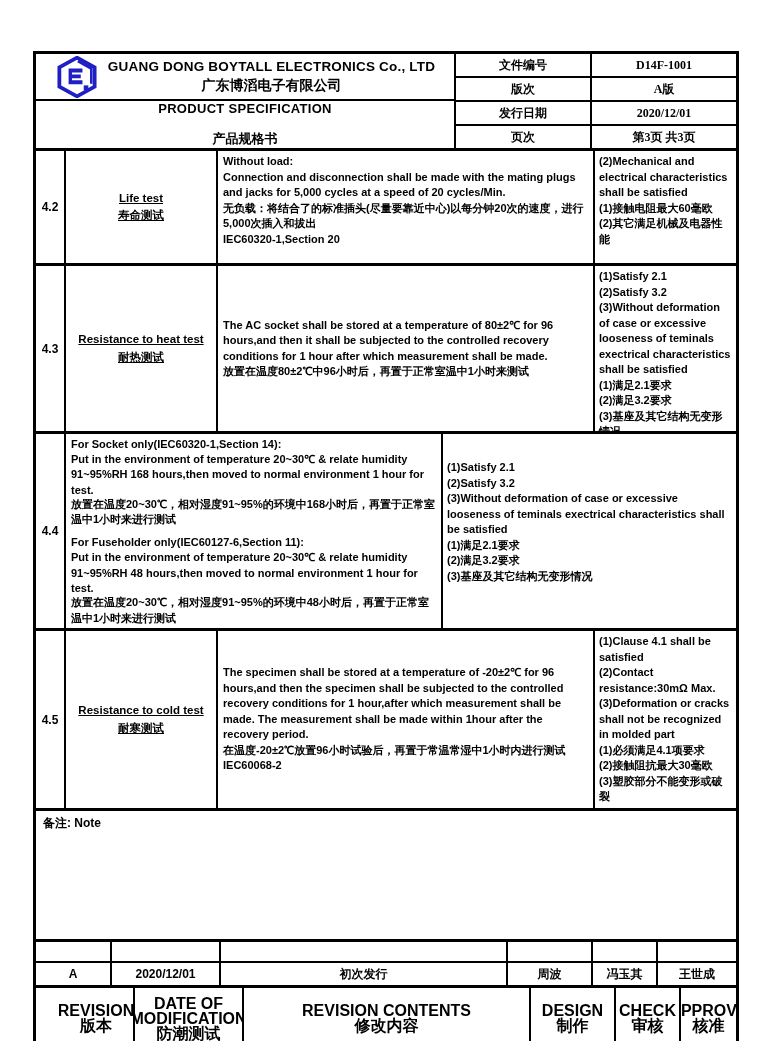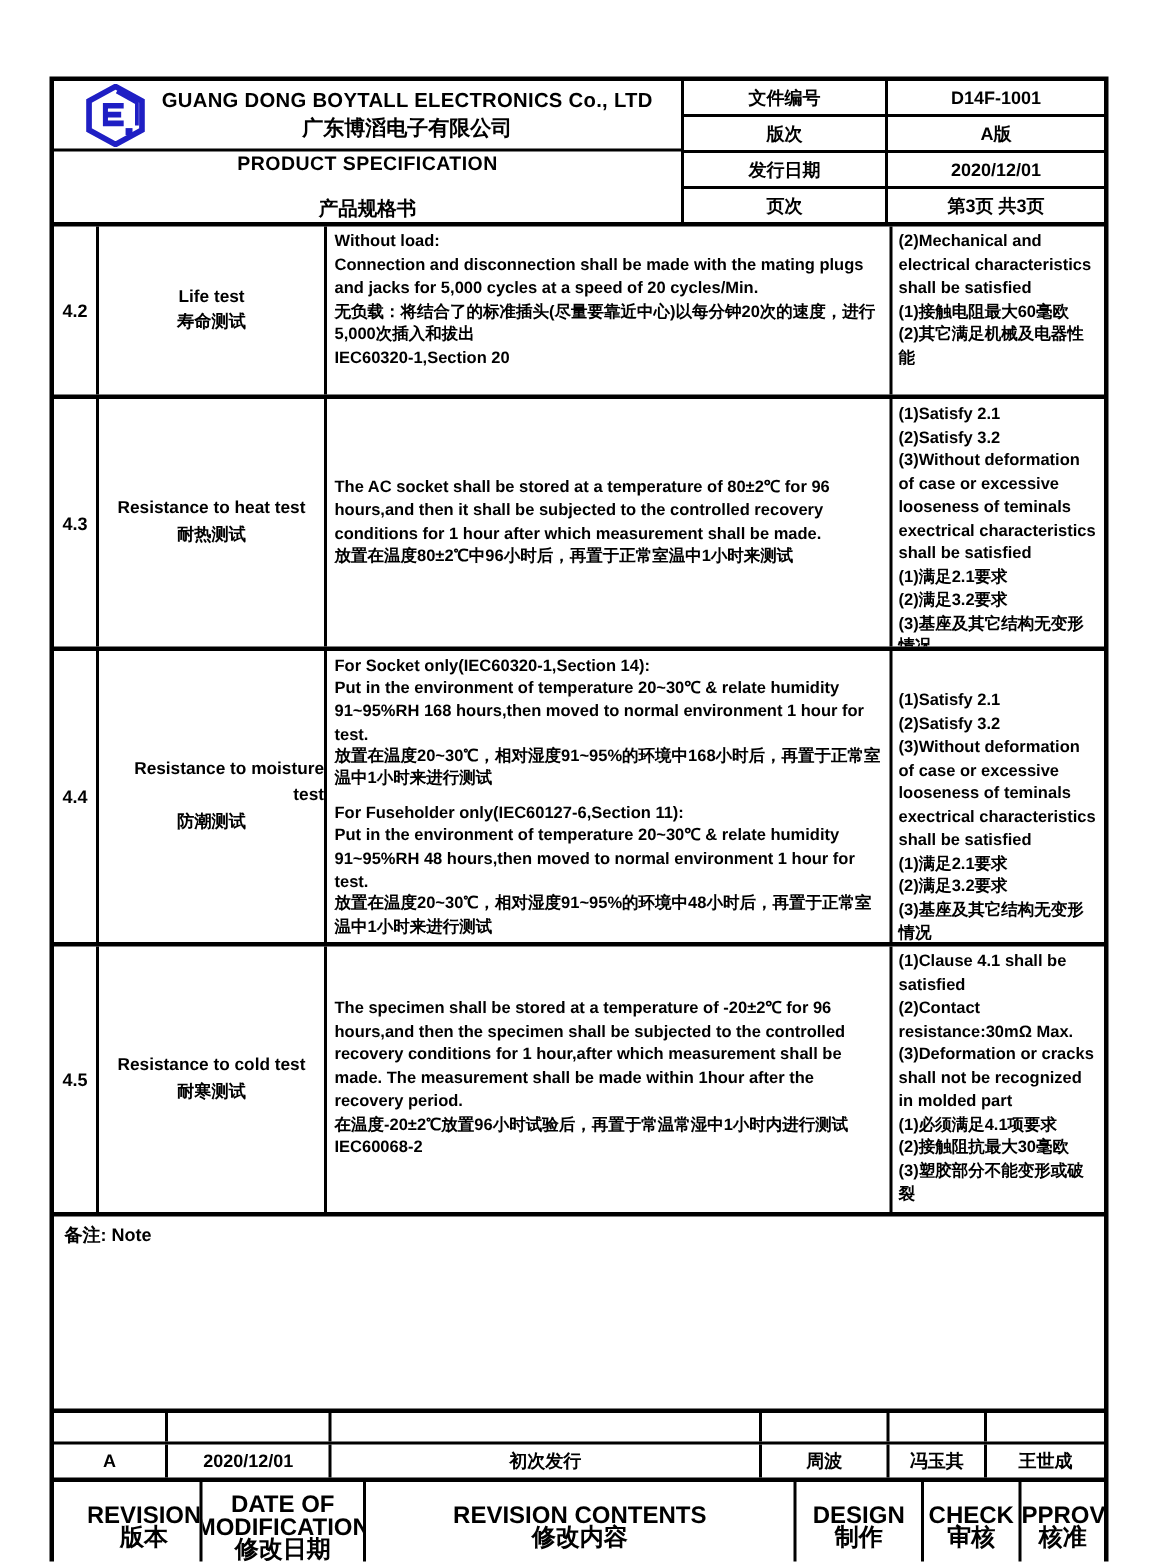--- a/index.html
+++ b/index.html
@@ -9,31 +9,31 @@
   .header{display:flex;height:94px;border-bottom:3px solid #000;}
   .header-left{width:420px;border-right:2px solid #000;display:flex;flex-direction:column;box-sizing:border-box;}
   .company-row{height:47px;border-bottom:2px solid #000;display:flex;align-items:center;justify-content:center;gap:9px;box-sizing:border-box;}
   .logo{width:44px;height:42px;flex:0 0 auto;}
   .company-names{text-align:center;line-height:1.35;}
   .company-en{font-size:13.5px;letter-spacing:.2px;}
   .company-cn{font-size:14px;}
   .spec-row{flex:1;display:flex;flex-direction:column;align-items:center;justify-content:space-between;line-height:1.3;}
   .spec-en{font-size:13px;letter-spacing:.3px;}
   .spec-cn{font-size:13px;}
-  .header-right{flex:1;display:flex;flex-direction:column;}
+  .header-right{flex:1;display:flex;flex-direction:column;font-family:Liberation Serif, serif;}
   .meta-row{flex:1;display:flex;border-bottom:2px solid #000;box-sizing:border-box;}
   .meta-row:last-child{border-bottom:none;}
   .meta-label{width:136px;border-right:2px solid #000;display:flex;align-items:center;justify-content:center;font-size:12px;box-sizing:border-box;}
   .meta-value{flex:1;display:flex;align-items:center;justify-content:center;font-size:12px;}
   
   .trow{display:flex;border-bottom:3px solid #000;box-sizing:border-box;}
   .c{border-right:2px solid #000;box-sizing:border-box;overflow:hidden;}
   .c:last-child{border-right:none;}
   .c-num{width:30px;display:flex;align-items:center;justify-content:center;font-size:12px;}
-  .c-name{width:152px;display:flex;flex-direction:column;align-items:center;justify-content:center;text-align:right;font-size:11.5px;line-height:1.5;}
+  .c-name{width:152px;display:flex;flex-direction:column;align-items:center;justify-content:center;text-align:center;font-size:11.5px;line-height:1.5;text-decoration:underline;}
   .c-desc{width:377px;padding:3px 5px;font-size:11px;line-height:15.5px;display:flex;flex-direction:column;}
   .c-req{flex:1;padding:3px 4px;font-size:11px;line-height:15.5px;}
   .v-center{justify-content:center;}
   .pad-top{padding-top:26px;}
   .line{min-height:4px;}
   .gap{height:9px;}
   
   .note-box{height:131px;border-bottom:3px solid #000;padding:4px 7px;font-size:12px;box-sizing:border-box;}
   
   .rev-row{display:flex;box-sizing:border-box;}
@@ -124,24 +124,20 @@
         <div class="line">(2)Satisfy 3.2</div>
         <div class="line">(3)Without deformation of case or excessive looseness of teminals exectrical characteristics shall be satisfied</div>
         <div class="line">(1)满足2.1要求</div>
         <div class="line">(2)满足3.2要求</div>
         <div class="line">(3)基座及其它结构无变形情况</div>
       </div>
   </div>
 
   <div class="trow" style="height:197px">
     <div class="c c-num">4.4</div>
-    <div class="c c-name">
-      <div>Resistance to moisture test</div>
-      <div>防潮测试</div>
-    </div>
     <div class="c c-desc">
         <div class="line strong">For Socket only(IEC60320-1,Section 14):</div>
         <div class="line">Put in the environment of temperature 20~30℃ &amp; relate humidity 91~95%RH 168 hours,then moved to normal environment 1 hour for test.</div>
         <div class="line">放置在温度20~30℃，相对湿度91~95%的环境中168小时后，再置于正常室温中1小时来进行测试</div>
         <div class="line gap"></div>
         <div class="line strong">For Fuseholder only(IEC60127-6,Section 11):</div>
         <div class="line">Put in the environment of temperature 20~30℃ &amp; relate humidity 91~95%RH 48 hours,then moved to normal environment 1 hour for test.</div>
         <div class="line">放置在温度20~30℃，相对湿度91~95%的环境中48小时后，再置于正常室温中1小时来进行测试</div>
       </div>
     <div class="c c-req pad-top">
@@ -198,21 +194,21 @@
   </div>
 
   <div class="rev-row rev-head">
     <div class="rc rc1">
         <div class="line">REVISION</div>
         <div class="line">版本</div>
       </div>
     <div class="rc rc2">
         <div class="line">DATE OF</div>
         <div class="line">MODIFICATION</div>
-        <div class="line">修改日期</div>
+        <div class="line">防潮测试</div>
       </div>
     <div class="rc rc3">
         <div class="line">REVISION CONTENTS</div>
         <div class="line">修改内容</div>
       </div>
     <div class="rc rc4">
         <div class="line">DESIGN</div>
         <div class="line">制作</div>
       </div>
     <div class="rc rc5">

